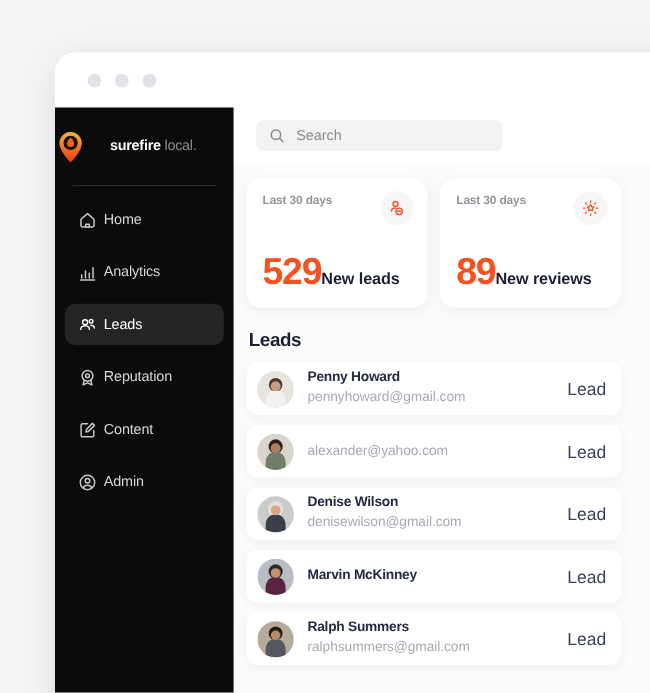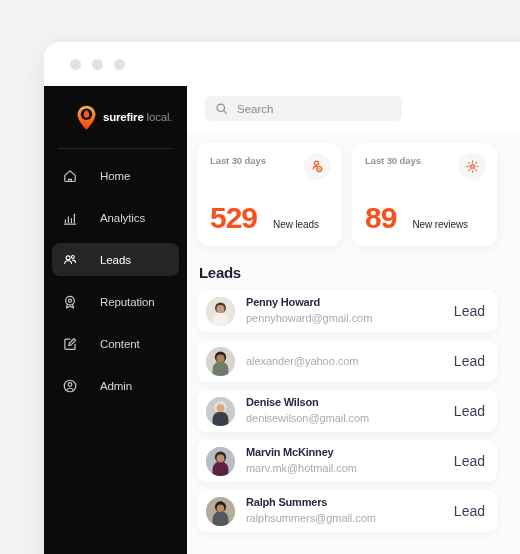--- a/index.html
+++ b/index.html
@@ -46,40 +46,40 @@
   
   .sidebar {
     width: 143px;
     background: #0c0b0b;
     flex: 0 0 143px;
     padding-top: 14px;
   }
   .brand {
     display: flex;
     align-items: center;
-    gap: 6px;
-    padding: 0 0 0 32px;
+    gap: 21px;
+    padding: 0 0 0 2px;
     height: 34px;
   }
   .brand-mark { width: 21px; height: 25px; flex: 0 0 21px; }
   .brand-text { font-size: 11.5px; letter-spacing: -0.2px; white-space: nowrap; }
   .brand-text .b1 { color: #ffffff; font-weight: 700; }
   .brand-text .b2 { color: #8e8c8c; font-weight: 400; }
 
   .divider {
     margin: 14px 14px 10px 14px;
     height: 1px;
     background: #2a2929;
   }
 
   .nav { padding: 0 8px; }
   .nav-item {
     display: flex;
     align-items: center;
-    gap: 22px;
+    gap: 5px;
     height: 33px;
     padding: 0 10px;
     border-radius: 8px;
     margin-bottom: 9px;
     cursor: pointer;
     text-align: right;
   }
   .nav-item.active { background: #262525; }
   .nav-icon { width: 16px; height: 16px; flex: 0 0 16px; display: block; }
   .nav-label {
@@ -151,32 +151,32 @@
     display: flex;
     align-items: center;
     justify-content: center;
   }
   .card-badge svg { width: 15px; height: 15px; }
   .card-bottom {
     position: absolute;
     left: 13px; bottom: 13px;
     display: flex;
     align-items: baseline;
-    gap: 16px;
+    gap: 0;
   }
   .card-value {
     font-size: 30px;
     font-weight: 700;
     color: #f8511f;
     letter-spacing: -1px;
     line-height: 1;
   }
   .card-label {
-    font-size: 10px;
-    font-weight: 400;
+    font-size: 13px;
+    font-weight: 700;
     color: #1c2033;
     letter-spacing: -0.1px;
   }
 
   
   .leads-title {
     margin: 18px 0 9px 2px;
     font-size: 15px;
     font-weight: 700;
     color: #1c2033;
@@ -424,21 +424,20 @@
               <div class="avatar">
                 <svg viewBox="0 0 40 40">
                   <rect width="40" height="40" fill="#b9bec4"></rect>
                   <circle cx="20" cy="14" r="7.8" fill="#2b2b2f"></circle>
                   <path d="M20 20c-7 0-11 5-11 12v8h22v-8c0-7-4-12-11-12z" fill="#5a2342"></path>
                   <circle cx="20" cy="15.8" r="5.4" fill="#c08f6b"></circle>
                 </svg>
               </div>
               <div class="lead-info">
                 <div class="lead-name">Marvin McKinney</div>
-                <div class="lead-email">marv.mk@hotmail.com</div>
               </div>
               <div class="lead-tag">Lead</div>
             </div>
 
             <div class="lead-row">
               <div class="avatar">
                 <svg viewBox="0 0 40 40">
                   <rect width="40" height="40" fill="#b5aa9c"></rect>
                   <circle cx="20" cy="13.5" r="7.6" fill="#241c16"></circle>
                   <path d="M20 19.5c-7 0-11 5-11 12.5v8h22v-8c0-7.5-4-12.5-11-12.5z" fill="#54585e"></path>

